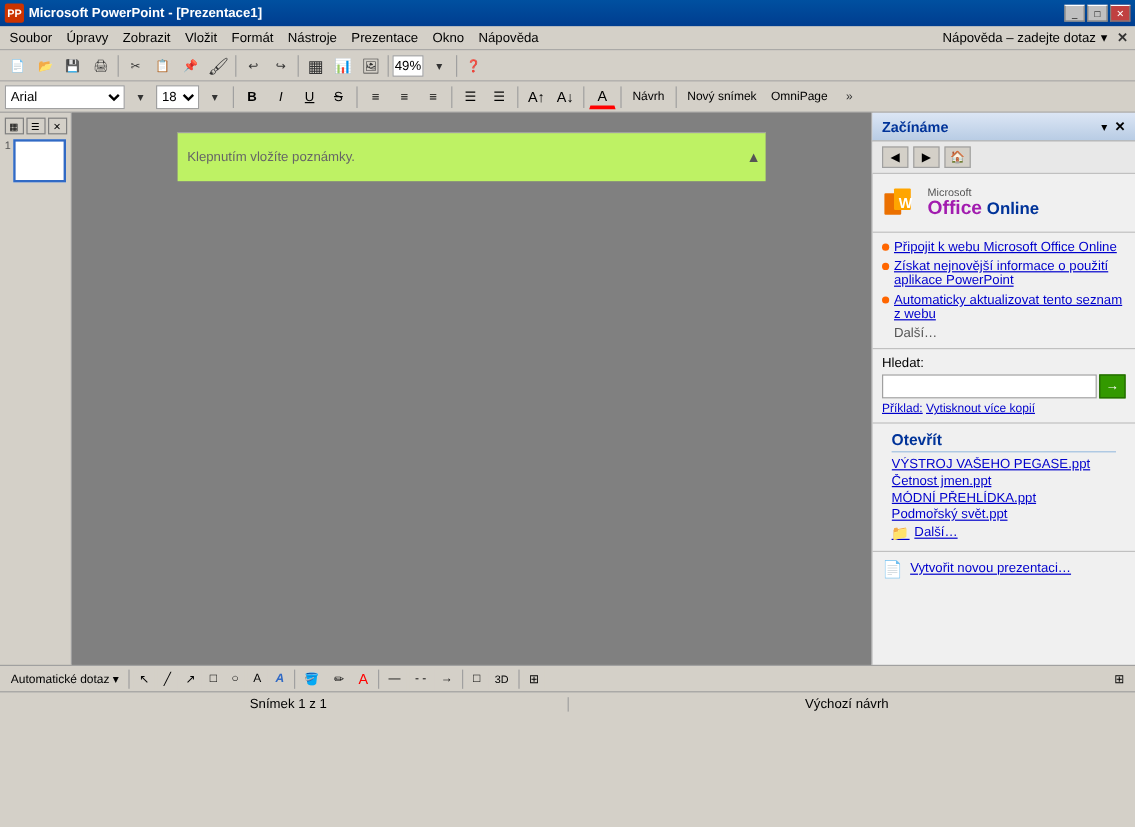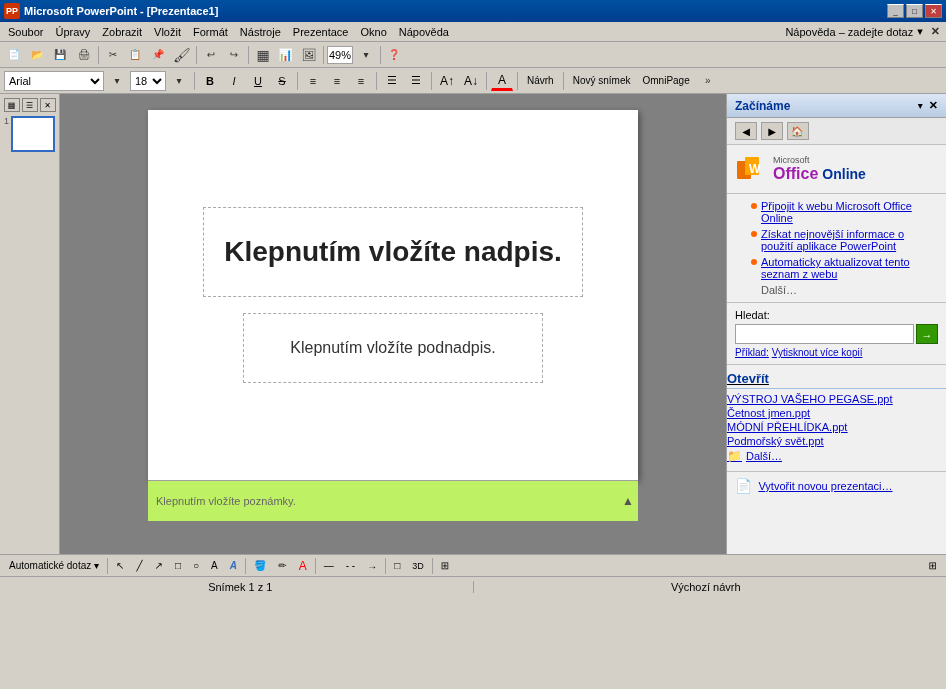--- a/index.html
+++ b/index.html
@@ -235,21 +235,21 @@
       display: flex; align-items: center; justify-content: center;
     }
     .logo-text {
       display: flex; flex-direction: column;
     }
     .logo-microsoft { font-size: 9px; color: #555; }
     .logo-office { font-size: 16px; font-weight: bold; color: #a21caf; }
     .logo-online { font-size: 14px; font-weight: bold; color: #003399; }
 
     .task-links {
-      padding: 6px 24px;
+      padding: 6px 8px;
       border-bottom: 1px solid #c0c0c0;
     }
     .task-link-item {
       display: flex; align-items: flex-start; gap: 4px;
       margin-bottom: 4px;
     }
     .bullet-orange {
       width: 6px; height: 6px;
       background: #ff6600;
       border-radius: 50%;
@@ -279,23 +279,22 @@
       width: 22px; height: 20px;
       background: #339900;
       border: 1px solid #226600;
       display: flex; align-items: center; justify-content: center;
       cursor: pointer; color: white; font-size: 11px; font-weight: bold;
     }
     .search-example { font-size: 10px; color: #555; margin-top: 3px; }
     .search-example span { color: #0000cc; text-decoration: underline; cursor: pointer; }
 
     .open-section {
-      padding: 6px 0;
+      padding: 6px 16px;
       border-bottom: 1px solid #c0c0c0;
-      text-decoration: underline;
     }
     .section-title {
       font-size: 13px; font-weight: bold; color: #003399;
       margin-bottom: 4px; border-bottom: 1px solid #a0c0e0;
       padding-bottom: 2px;
     }
     .file-item {
       font-size: 11px; color: #0000cc;
       text-decoration: underline; cursor: pointer;
       display: block; margin-bottom: 2px;
@@ -470,24 +469,20 @@
       <div class="mini-btn">☰</div>
       <div class="mini-btn">✕</div>
     </div>
     <div class="slide-thumb-container">
       <div class="slide-number">1</div>
       <div class="slide-thumb"></div>
     </div>
   </div>
 
   <div id="canvas-area">
-    <div id="slide-canvas">
-      <div class="title-placeholder">Klepnutím vložíte nadpis.</div>
-      <div class="subtitle-placeholder">Klepnutím vložíte podnadpis.</div>
-    </div>
     <div id="notes-area">
       <span>Klepnutím vložíte poznámky.</span>
       <span class="scroll-arrow">▲</span>
     </div>
   </div>
 
   <div id="task-panel">
     <div class="task-header">
       <span class="task-header-title">Začínáme</span>
       <span style="cursor:pointer;font-size:10px;margin-right:6px;">▾</span>

